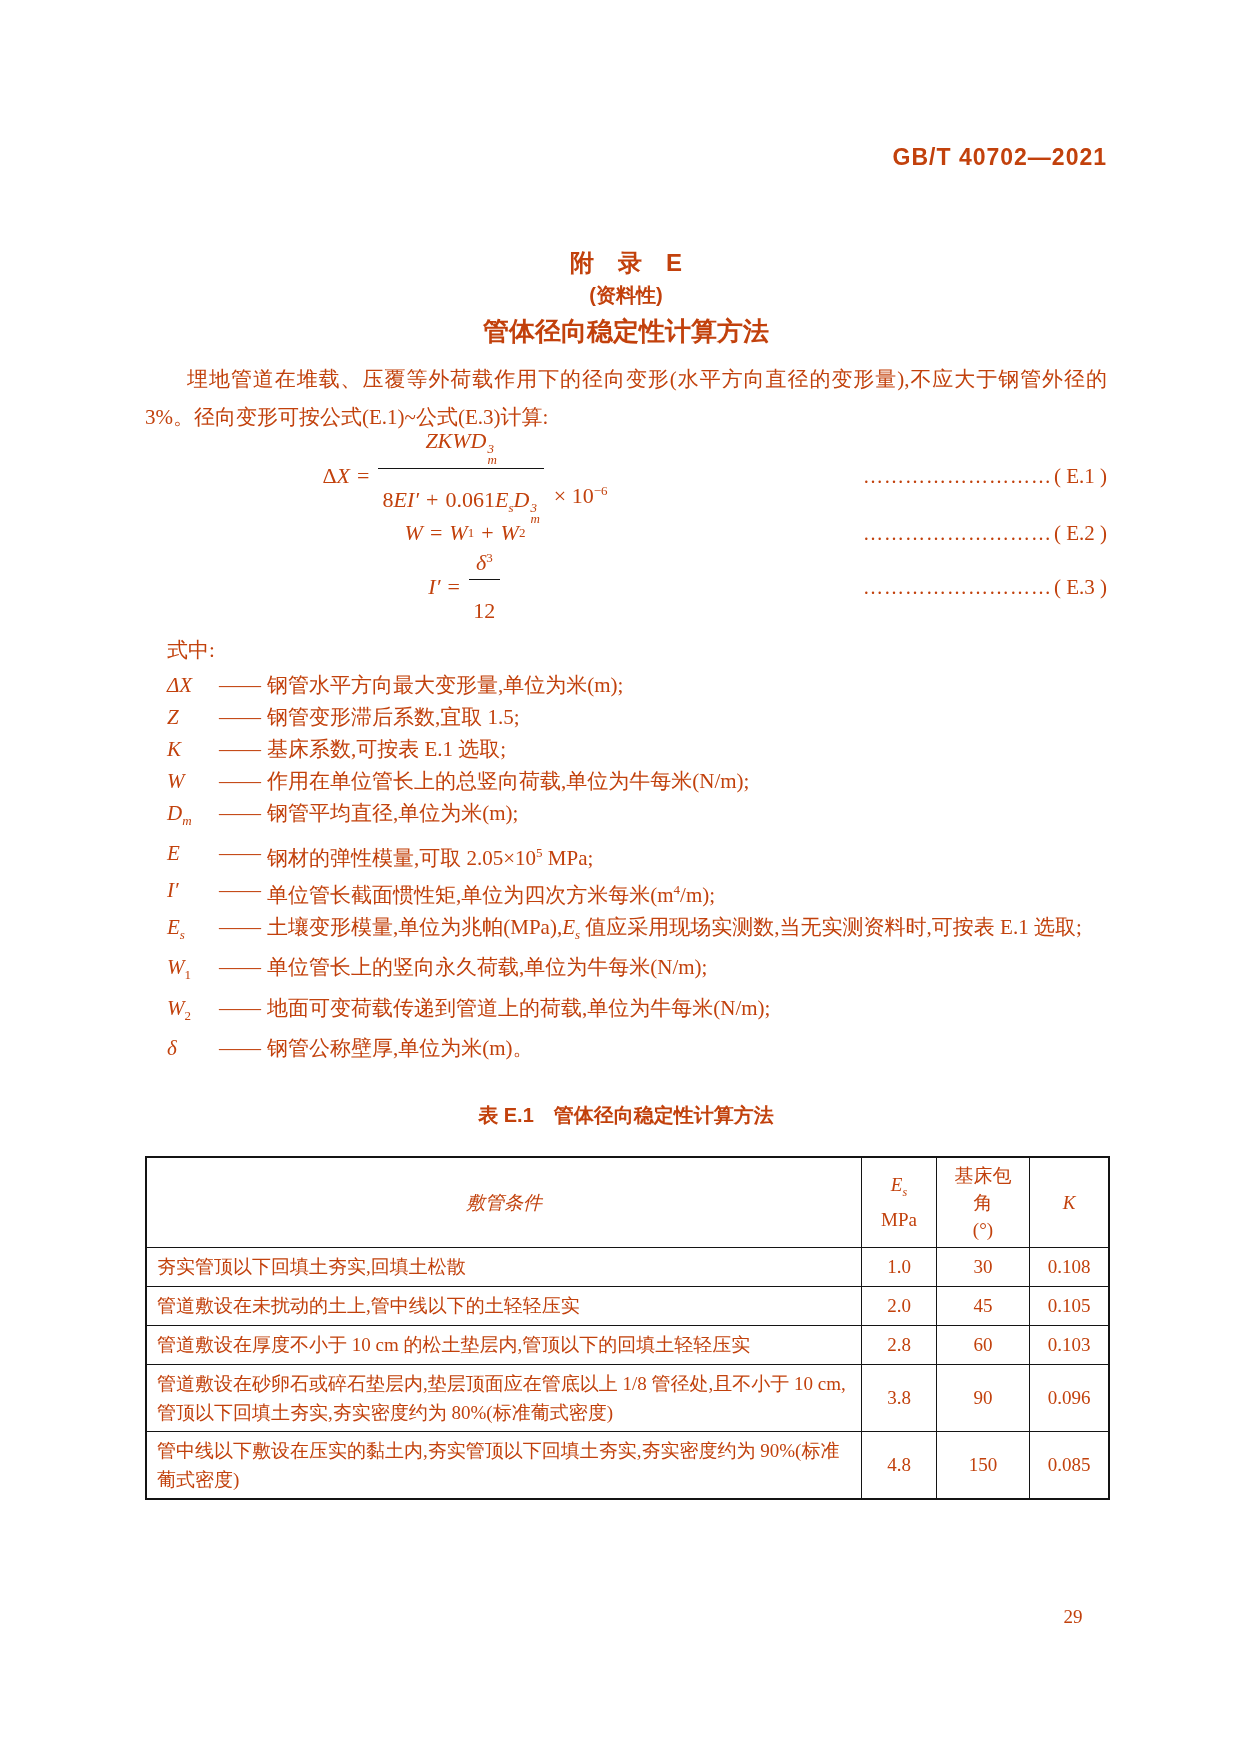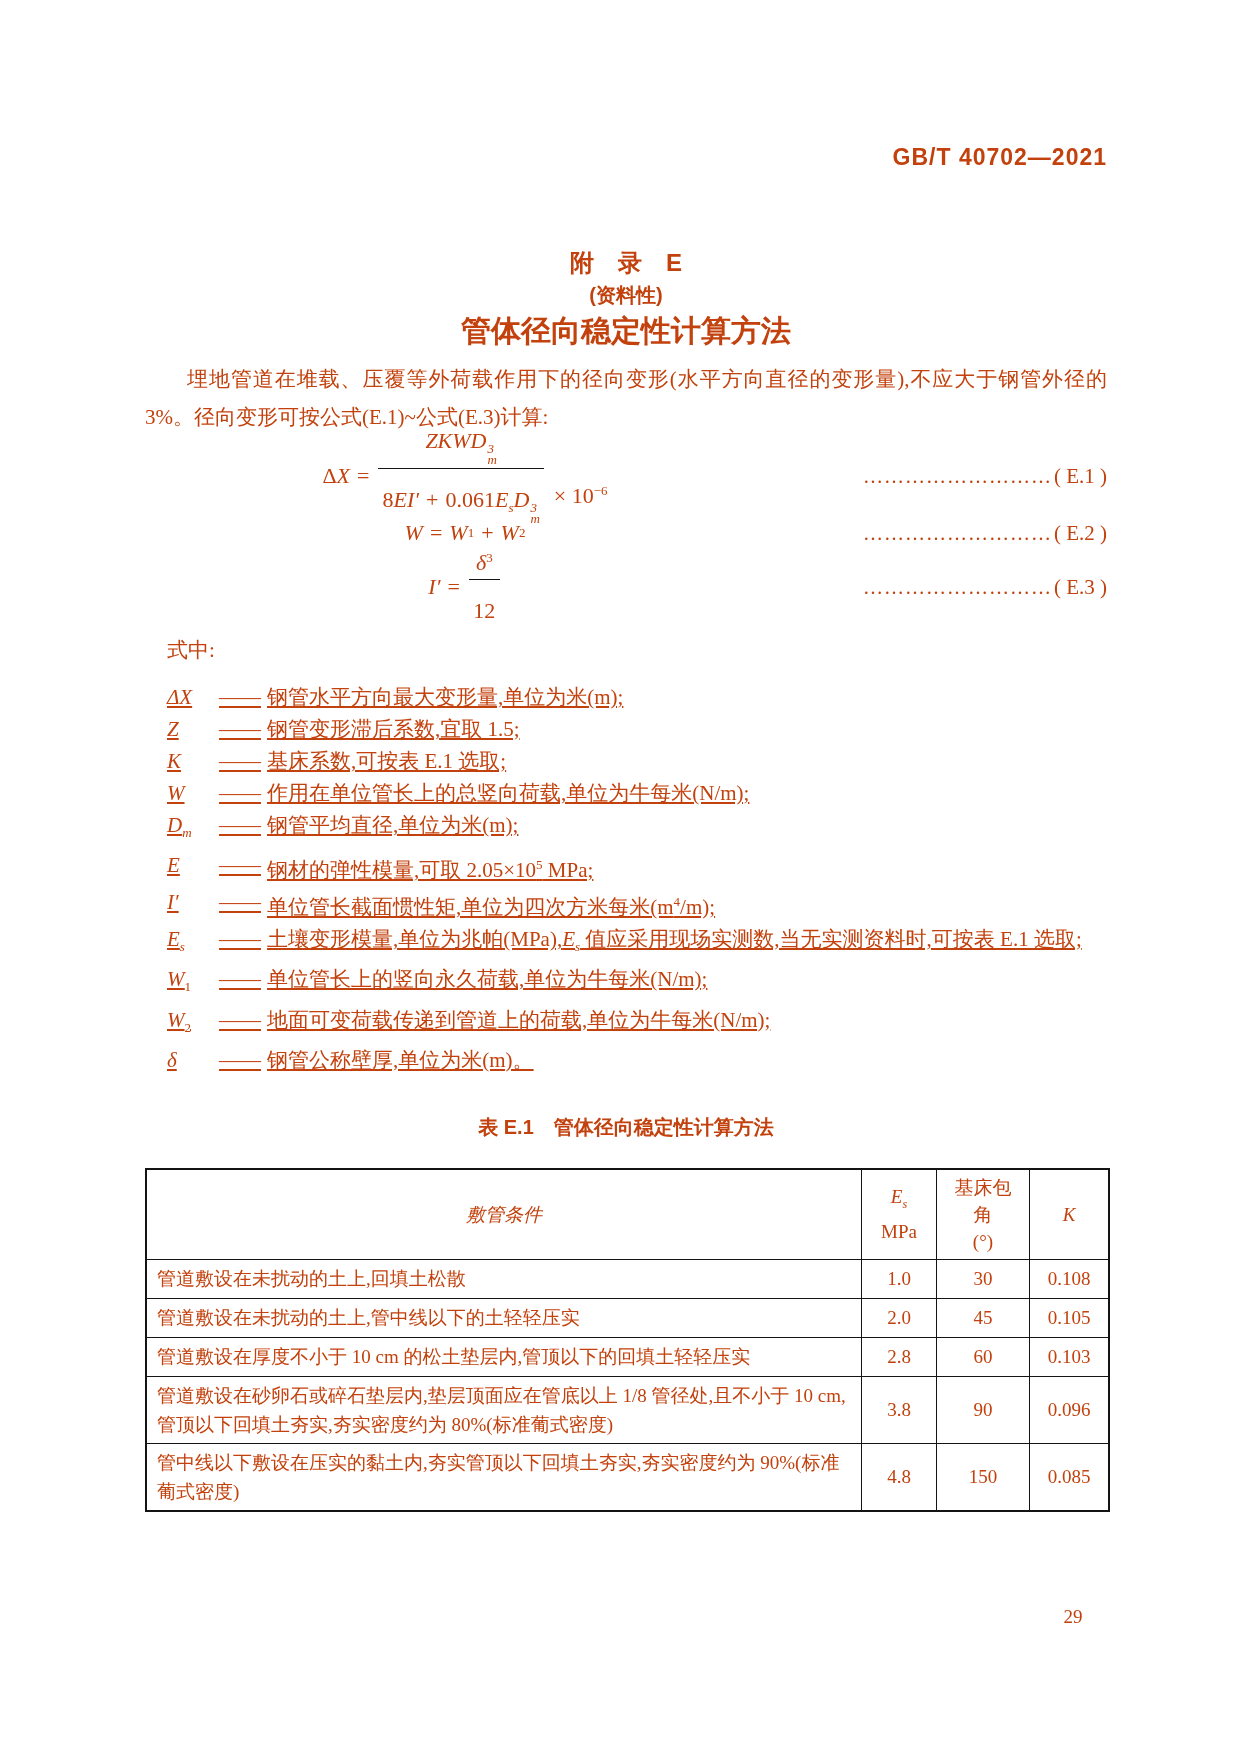--- a/index.html
+++ b/index.html
@@ -16,21 +16,21 @@
 
   .std-no{
     position:absolute;top:144px;right:134px;
     font-weight:700;font-size:23px;letter-spacing:1px;
   }
 
   .content{position:absolute;top:0;left:145px;width:962px;}
 
   .apx-title{margin-top:250px;text-align:center;font-weight:700;font-size:24px;line-height:26px;}
   .apx-sub{margin-top:7px;text-align:center;font-weight:700;font-size:20px;line-height:24px;}
-  .apx-head{margin-top:11px;text-align:center;font-weight:700;font-size:30px;line-height:26px;}
+  .apx-head{margin-top:11px;text-align:center;font-weight:700;font-size:26px;line-height:26px;}
 
   .intro{
     margin:16px 0 0 0;
     font-size:21px;line-height:38px;
     text-indent:42px;text-align:justify;
   }
 
   
   .f-row{display:flex;align-items:center;font-size:22px;}
   .f-row.h70{height:72px;margin-top:4px;}
@@ -45,21 +45,21 @@
   .frac .num{display:block;border-bottom:1.5px solid #141414;padding:0 7px 3px 7px;}
   .frac .den{display:block;padding:18px 4px 0 4px;}
   .ss{display:inline-flex;flex-direction:column;align-items:flex-start;font-size:13px;line-height:11px;vertical-align:-5px;font-style:italic;margin-left:1px;}
   .f-row sup,.f-row sub{font-size:13px;}
   .f-row sub{font-style:italic;}
   .dots{letter-spacing:1px;font-size:20px;}
   .flabel{margin-left:2px;font-size:21px;}
 
   
   .where{margin:14px 0 0 22px;font-size:21px;line-height:33px;}
-  .defs{margin-top:14px;text-decoration:underline;}
+  .defs{margin-top:2px;}
   .def-row{display:flex;margin-left:22px;font-size:21px;line-height:32px;}
   .def-sym{width:52px;flex-shrink:0;font-style:italic;}
   .def-sym sub{font-size:13px;font-style:italic;}
   .def-dash{flex-shrink:0;margin-right:6px;white-space:nowrap;}
   .def-text{flex:1;text-align:justify;}
   .def-text sup,.def-text sub{font-size:13px;}
   .def-text .var{font-style:italic;}
 
   
   .tbl-title{margin-top:38px;text-align:center;font-weight:700;font-size:20px;line-height:26px;}
@@ -237,21 +237,21 @@
             </th>
           <th class="c-ang">
               <div>基床包角</div>
               <div>(°)</div>
             </th>
           <th class="c-k"><span class="ital">K</span></th>
         </tr>
       </thead>
       <tbody>
         <tr class="r-s">
-          <td class="c-cond">管道敷设在未扰动的土上,回填土松散</td>
+          <td class="c-cond">夯实管顶以下回填土夯实,回填土松散</td>
           <td class="c-es">1.0</td>
           <td class="c-ang">30</td>
           <td class="c-k">0.108</td>
         </tr>
         <tr class="r-s">
           <td class="c-cond">管道敷设在未扰动的土上,管中线以下的土轻轻压实</td>
           <td class="c-es">2.0</td>
           <td class="c-ang">45</td>
           <td class="c-k">0.105</td>
         </tr>

